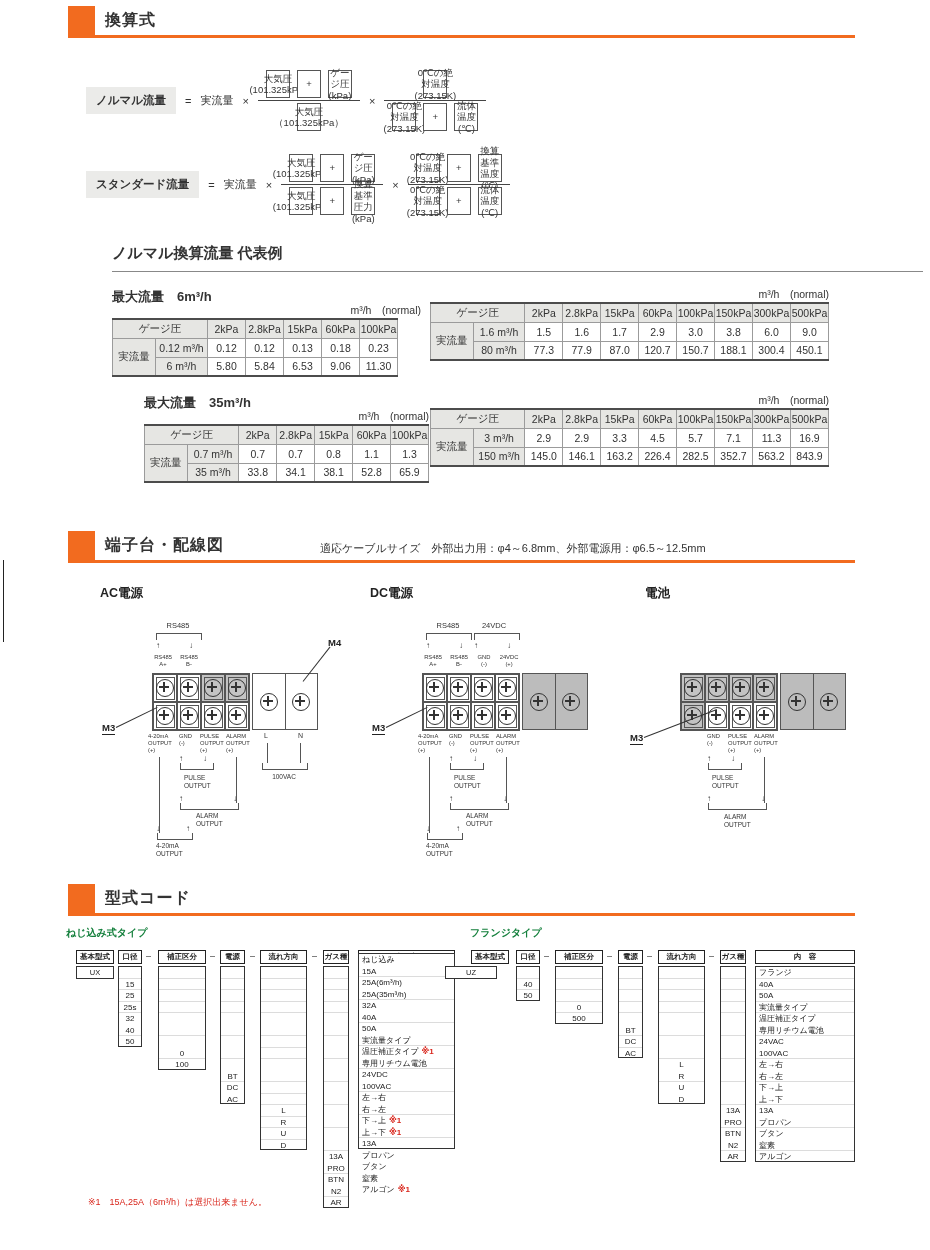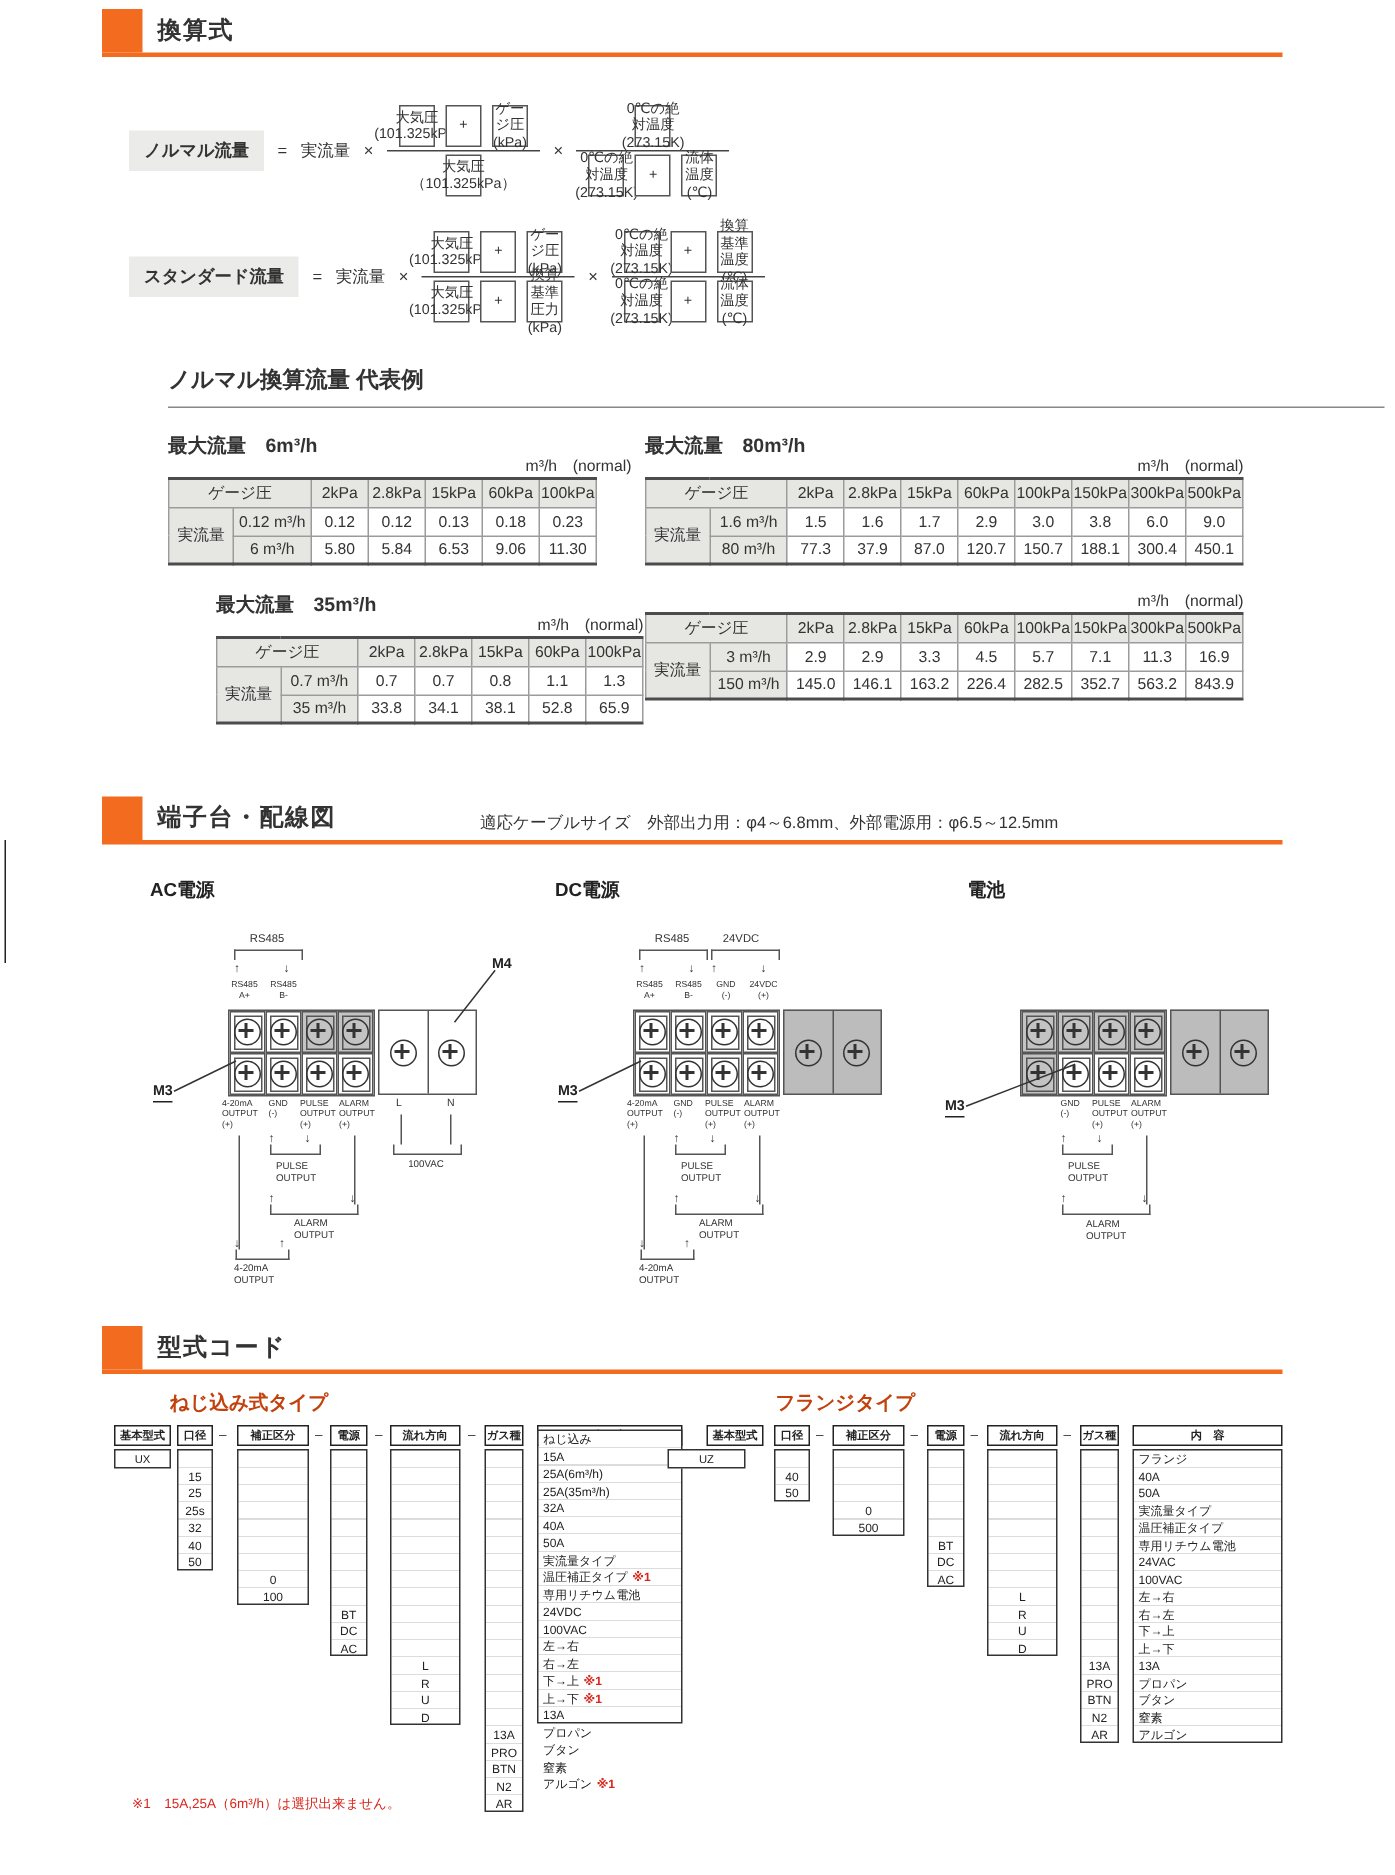--- a/index.html
+++ b/index.html
@@ -52,21 +52,21 @@
   .pblock{position:absolute;width:66px;height:57px;border:1px solid #555;display:flex;box-sizing:border-box;background:#fff;}
   .pcell{flex:1;display:flex;align-items:center;justify-content:center;border-left:1px solid #555;}
   .pcell:first-child{border-left:none;}
   .gray{background:#bcbcbc;}
   .mlbl{position:absolute;font-size:9.5px;font-weight:bold;color:#222;}
   .m3u{border-bottom:1px solid #222;padding-bottom:1px;}
   .dline{position:absolute;height:1px;background:#333;transform-origin:left center;}
   .vline{position:absolute;width:1px;background:#555;}
   .pl{position:absolute;font-size:7px;color:#333;}
   
-  .mclabel{position:absolute;font-size:13px;font-weight:bold;color:#c2410c;margin-left:47px;}
+  .mclabel{position:absolute;font-size:10px;font-weight:bold;color:#15803d;}
   .chead{position:absolute;box-sizing:border-box;border:1px solid #222;background:#fff;font-size:7.5px;font-weight:bold;
          text-align:center;height:14px;line-height:12px;color:#222;}
   .cbox{position:absolute;box-sizing:border-box;border:1px solid #333;
         background-image:repeating-linear-gradient(to bottom,#fff 0,#fff 10.7px,#dcdcdc 10.7px,#dcdcdc 11.5px);}
   .cbase{position:absolute;box-sizing:border-box;border:1px solid #333;background:#fff;font-size:7.5px;text-align:center;line-height:12px;height:13px;color:#222;}
   .cvals{position:absolute;left:0;right:0;}
   .cv{height:11.5px;line-height:11.5px;font-size:8px;text-align:center;color:#222;box-sizing:border-box;}
   .crow{height:11.5px;line-height:11px;font-size:8px;padding-left:3px;box-sizing:border-box;text-align:left;color:#222;white-space:nowrap;overflow:hidden;}
   .note{color:#d9261c;font-weight:bold;margin-left:3px;}
   .cdash{position:absolute;font-size:9px;color:#333;}
@@ -201,21 +201,20 @@
             <td>5.84</td>
             <td>6.53</td>
             <td>9.06</td>
             <td>11.30</td>
           </tr>
     </tbody>
       </table>
   </div>
 
   <div class="ftwrap" style="left:430px;top:288px;width:399px;">
-    <div class="ftcap">最大流量　80m³/h</div>
     <div class="ftunit">m³/h　(normal)</div>
     <table class="flow">
       <colgroup>
           <col class="ca">
           <col class="cb">
           <col class="cp">
           <col class="cp">
           <col class="cp">
           <col class="cp">
           <col class="cp">
@@ -246,21 +245,21 @@
             <td>2.9</td>
             <td>3.0</td>
             <td>3.8</td>
             <td>6.0</td>
             <td>9.0</td>
           </tr>
       <tr>
         <th class="hd">80 m³/h</th>
 
       <td>77.3</td>
-            <td>37.9</td>
+            <td>77.9</td>
             <td>87.0</td>
             <td>120.7</td>
             <td>150.7</td>
             <td>188.1</td>
             <td>300.4</td>
             <td>450.1</td>
           </tr>
     </tbody>
       </table>
   </div>

